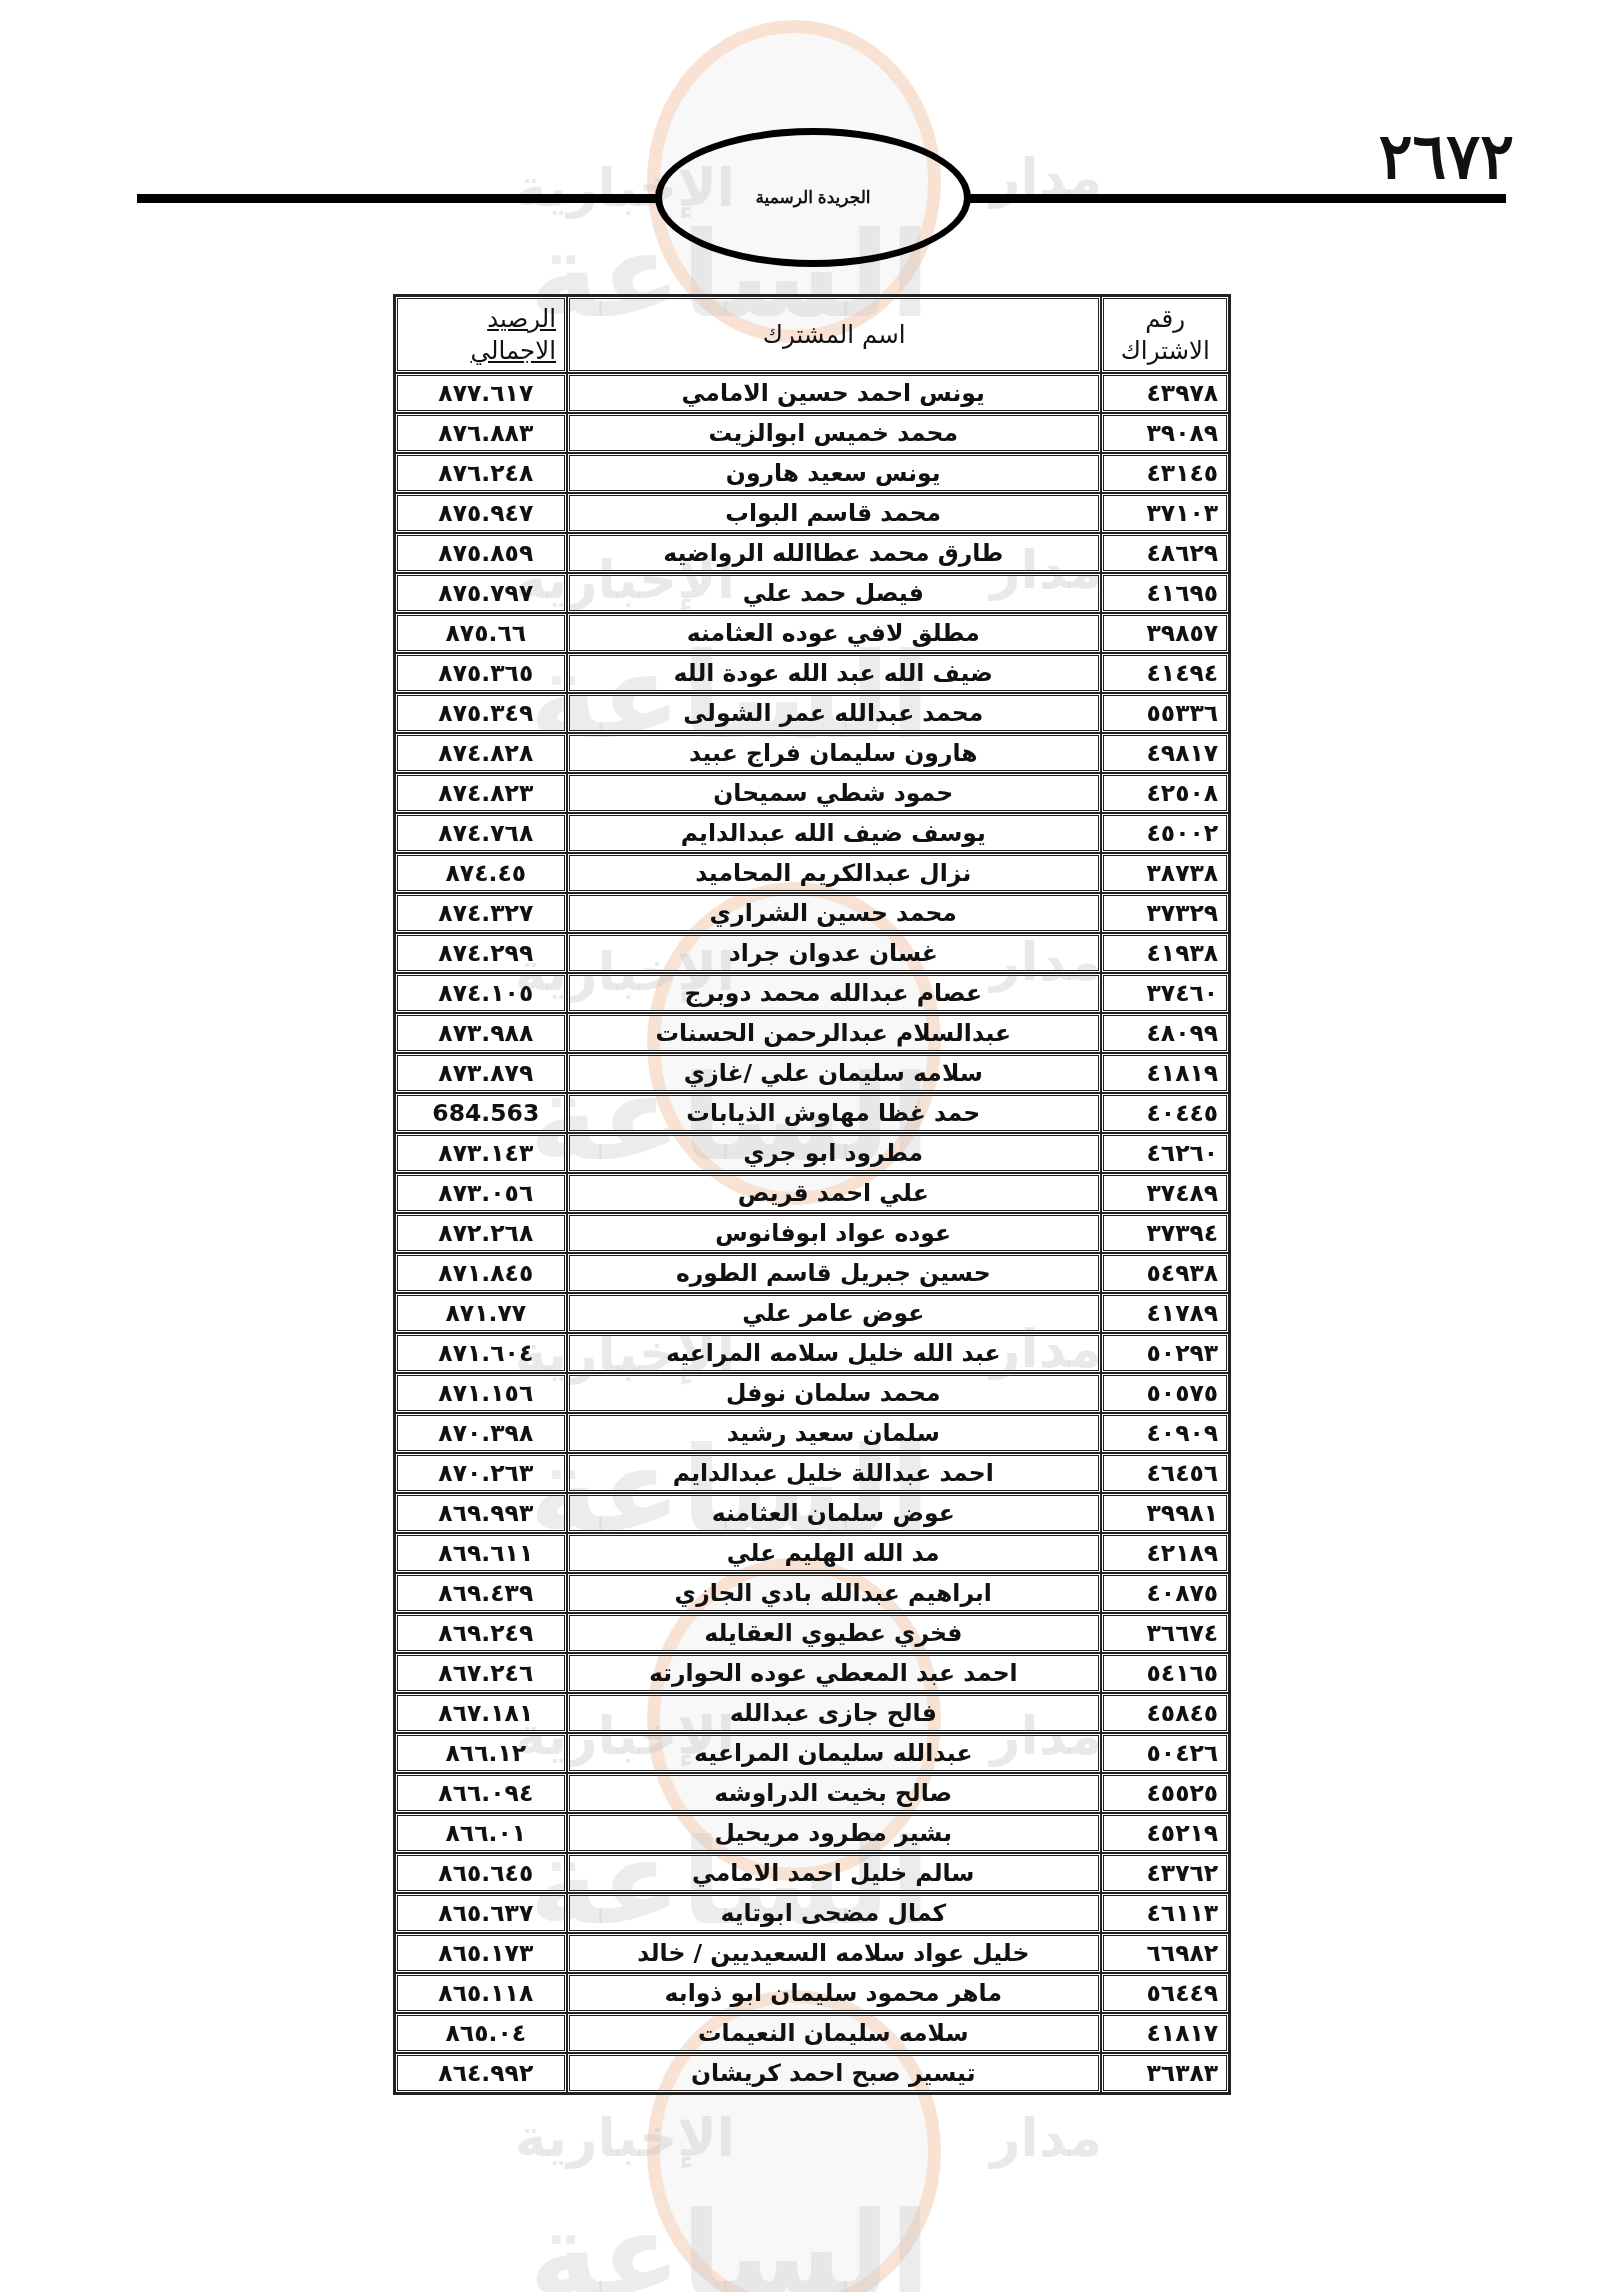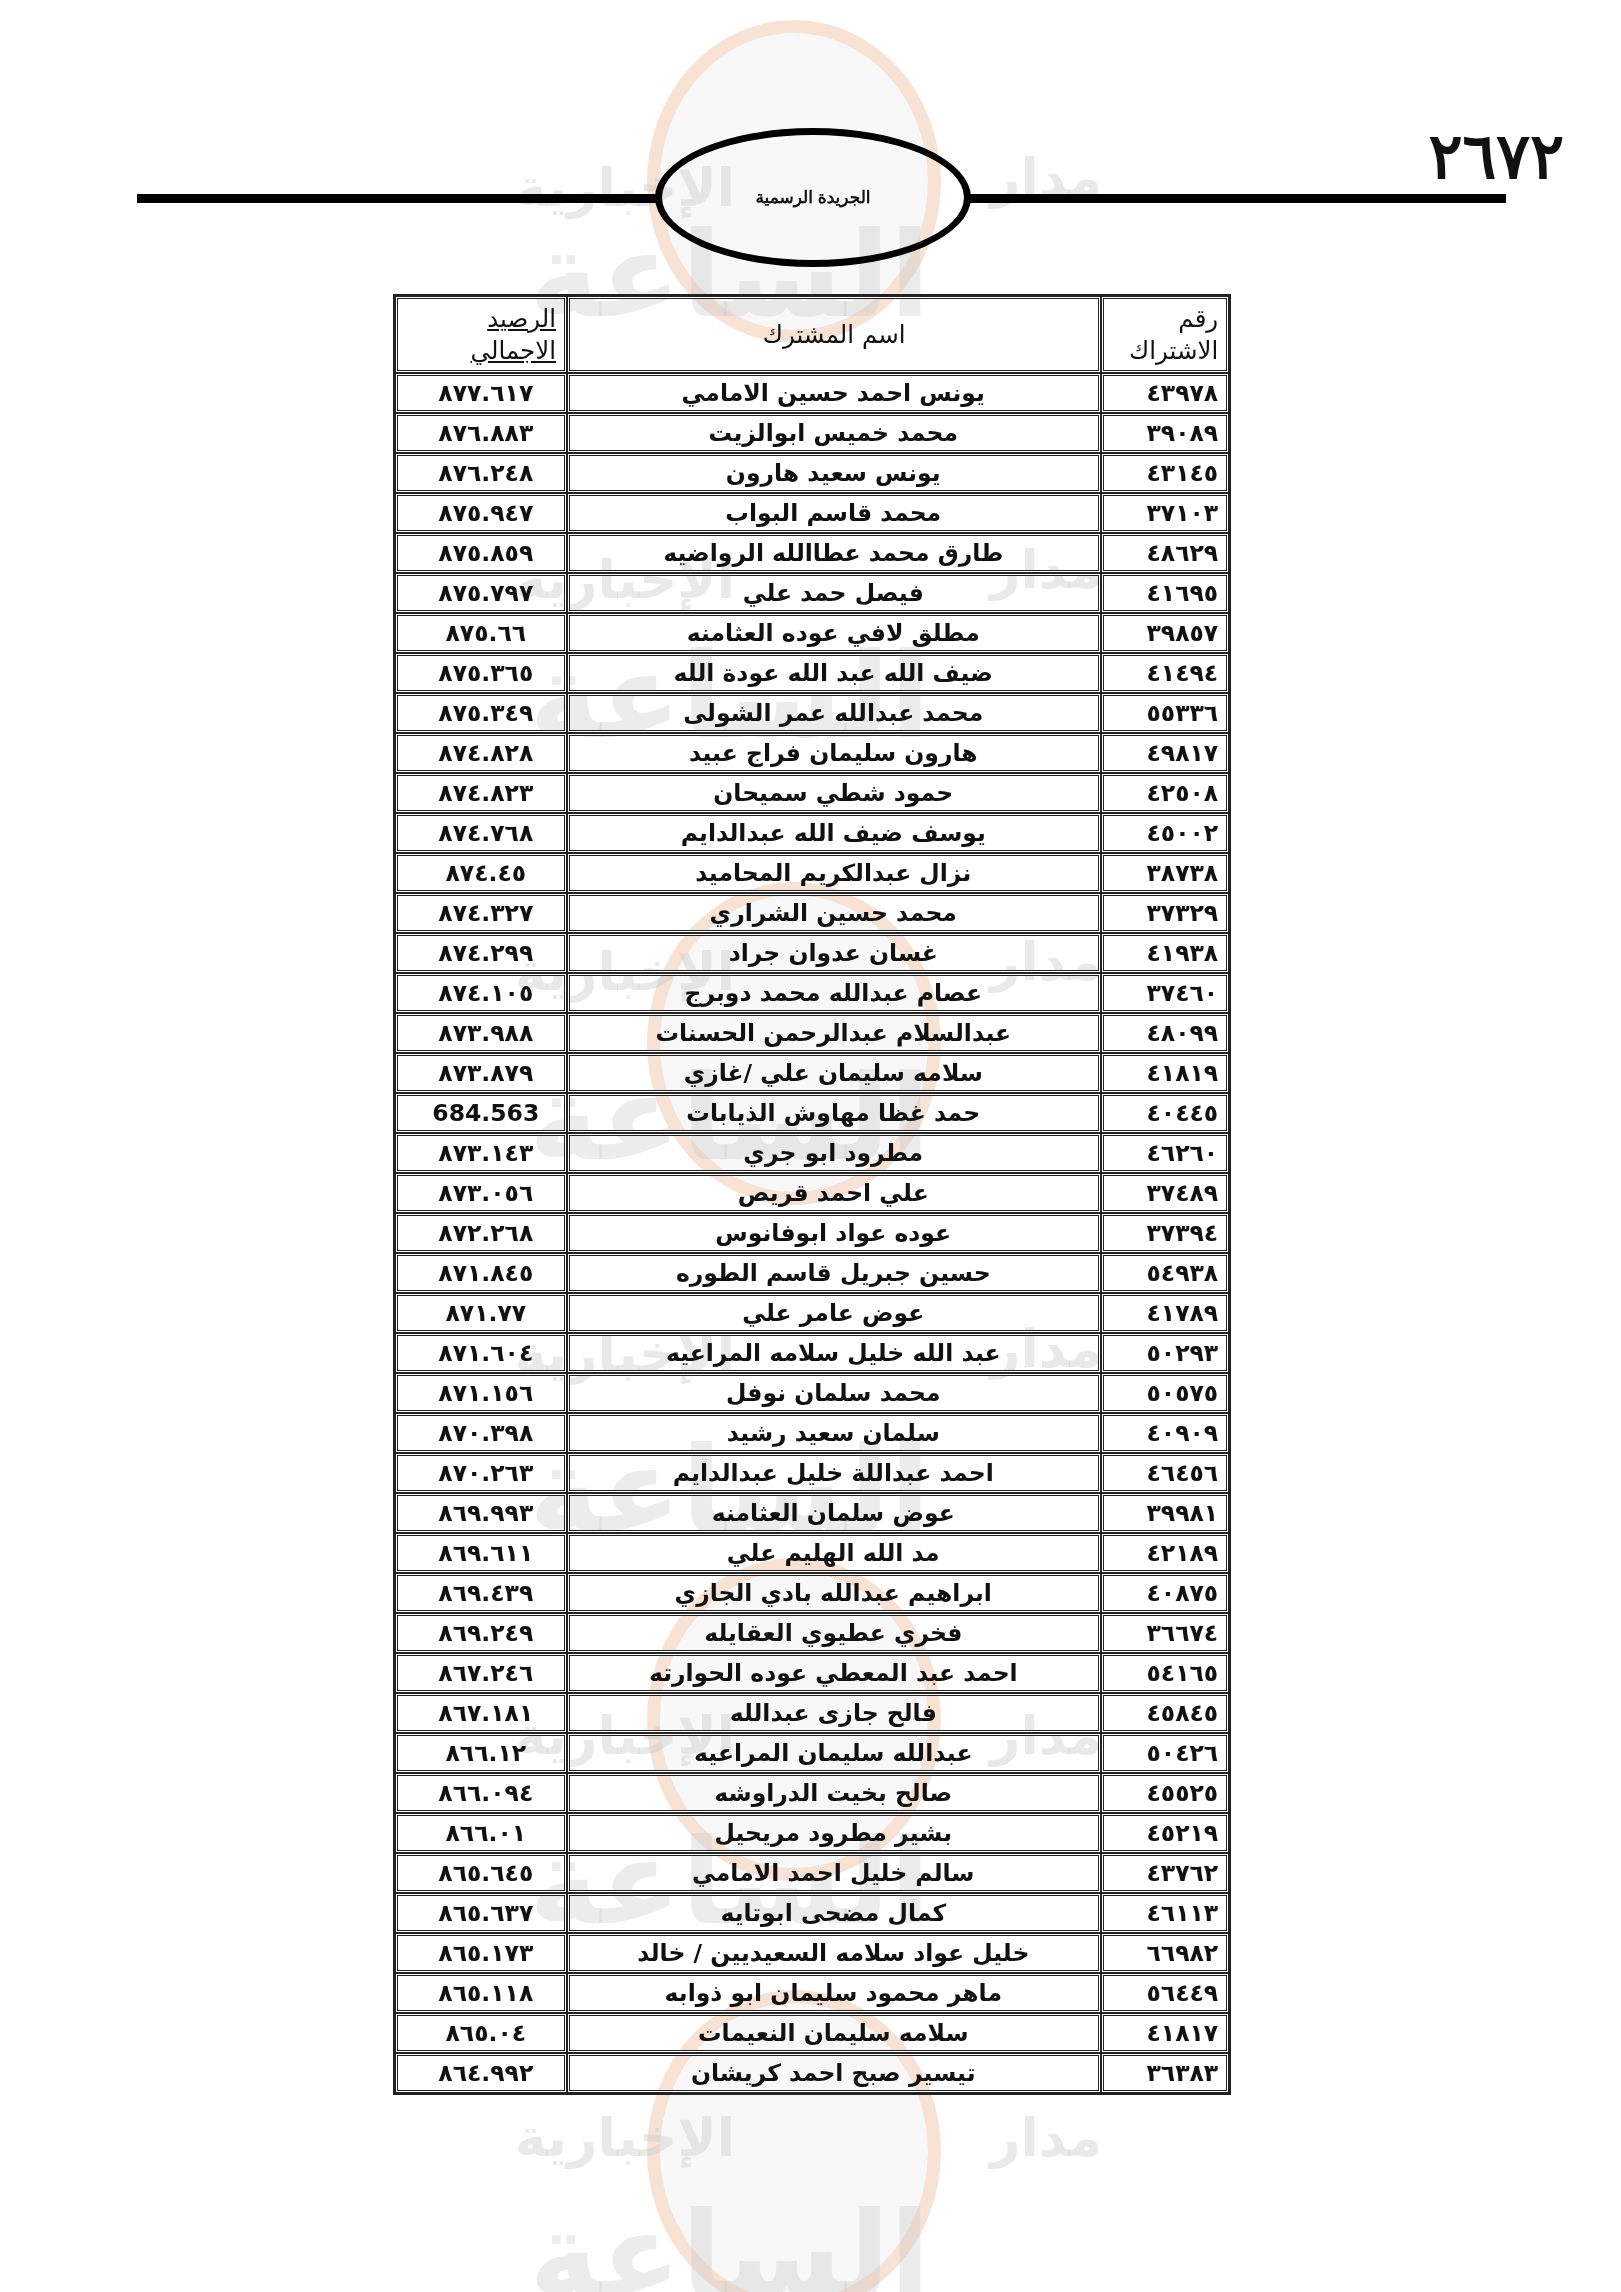--- a/index.html
+++ b/index.html
@@ -8,40 +8,40 @@
 
   
   .wm { position: absolute; pointer-events: none; }
   .wm-clock { width: 294px; height: 323px; border-radius: 50%;
               border: 13.7px solid rgba(245, 170, 120, 0.28);
               background: rgba(235, 235, 235, 0.35); box-sizing: border-box; }
   .wm-text { color: rgba(200, 200, 200, 0.35); font-weight: bold; font-size: 118px; white-space: nowrap; }
   .wm-small { color: rgba(200, 200, 200, 0.4); font-weight: bold; font-size: 53px; white-space: nowrap; }
 
   
-  .page-number { position: absolute; top: 125px; left: 1417px; width: 147px; text-align: right;
+  .page-number { position: absolute; top: 125px; left: 1367px; width: 147px; text-align: right;
                  font-family: "DejaVu Serif", serif; font-weight: bold; font-size: 63px; line-height: 63px; direction: rtl; }
   .rule { position: absolute; top: 194px; height: 8.8px; background: #000; }
   .rule-left { left: 137px; width: 523px; }
   .rule-right { left: 970px; width: 536px; }
   .ellipse { position: absolute; left: 655px; top: 128px; width: 316px; height: 139px;
              border: 7.8px solid #000; border-radius: 50%; box-sizing: border-box; background: transparent;
              display: flex; align-items: center; justify-content: center; }
   .ellipse-title { font-family: Liberation Sans, sans-serif; font-weight: bold; font-size: 17px; direction: rtl; }
 
   
   .tbl { position: absolute; left: 393px; top: 294px; width: 838px; border-collapse: separate; border-spacing: 0;
          border: 2.9px double #222; direction: rtl; }
   .tbl td, .tbl th { border: 1px solid #222; box-shadow: inset 0 0 0 1px #fff, inset 0 0 0 2px #222;
                      padding: 0 9.8px; height: 40px; box-sizing: border-box; font-weight: bold; font-size: 23.5px; white-space: nowrap; }
   .tbl th { height: 77px; font-weight: normal; font-size: 24.5px; line-height: 32px; }
   .col-num { width: 126px; text-align: right; }
   .col-name { width: 539px; text-align: center; }
   .col-bal { width: 173px; text-align: center; }
-  .tbl th.col-num { text-align: right; }
+  .tbl th.col-num { text-align: center; }
   .tbl th.col-name { text-align: center; }
   .tbl th.col-bal { text-align: right; text-decoration: underline; }
   .tbl td.col-num { font-family: "DejaVu Sans", sans-serif; padding-left: 44px; }
   .tbl td.col-name { font-family: "DejaVu Sans", sans-serif; padding-left: 8px; }
   .tbl td.col-bal { font-family: "DejaVu Sans", sans-serif; padding-left: 19.6px; }
   .th-line { display: block; }
 </style>
 </head>
 <body>
 

